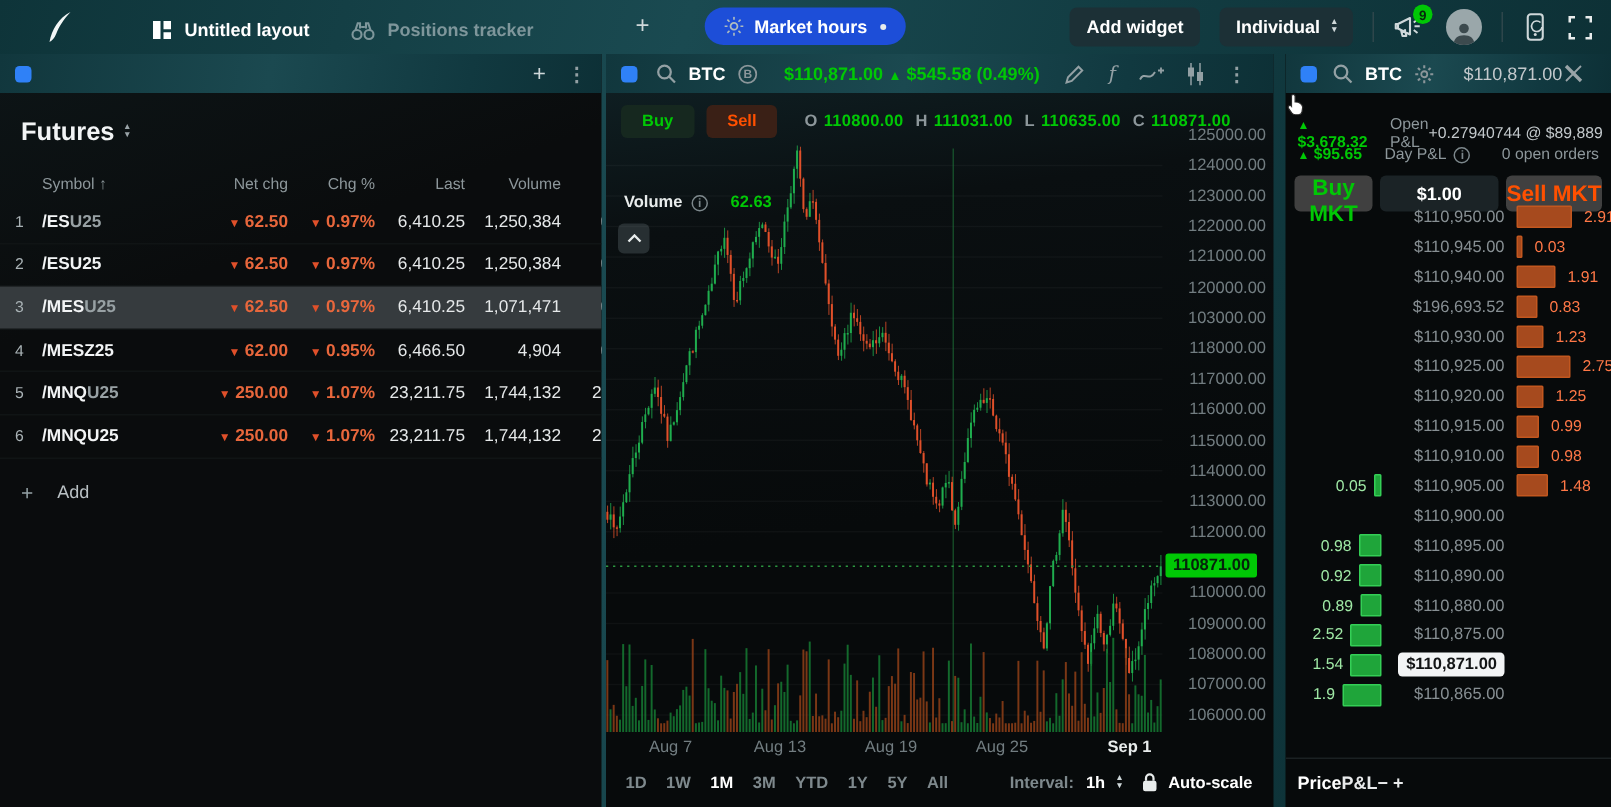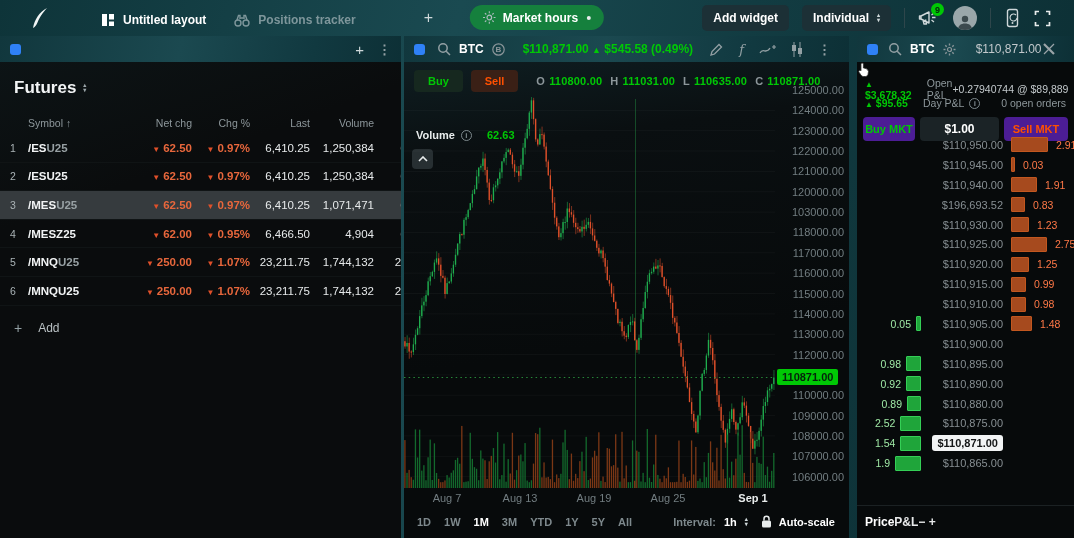--- a/index.html
+++ b/index.html
@@ -11,23 +11,23 @@
     color:#e8eaeb; position:relative;
   }
   svg { display:block; }
   
   .topbar { position:absolute; left:0; top:0; width:1074px; height:36px; display:flex; align-items:center; }
   .logo { margin:0 0 0 30px; }
   .tabs { display:flex; align-items:flex-end; margin-left:52px; gap:28px; }
   .tab { display:flex; align-items:center; gap:8px; font-size:12px; font-weight:bold; color:#fff; cursor:default; }
   .tab.inactive { color:#7e969b; }
   .newtab { color:#cfd8da; font-size:16px; margin-left:40px; font-weight:normal; }
-  .mh-pill { position:absolute; left:50%; transform:translateX(-50%); top:5px; height:25px; background:#15803d; border-radius:14px; display:flex; align-items:center; gap:7px; padding:0 13px; font-size:12px; font-weight:bold; color:#fff; }
+  .mh-pill { position:absolute; left:50%; transform:translateX(-50%); top:5px; height:25px; background:#1d4ed8; border-radius:14px; display:flex; align-items:center; gap:7px; padding:0 13px; font-size:12px; font-weight:bold; color:#fff; }
   .mh-dot { width:4px; height:4px; border-radius:50%; background:#e8ecec; margin-left:2px; }
-  .tb-right { margin-left:auto; display:flex; align-items:center; gap:13px; padding-right:23px; }
+  .tb-right { margin-left:auto; display:flex; align-items:center; gap:13px; padding-right:12px; }
   .tb-btn { background:#1c3036; color:#fff; font-size:12px; font-weight:bold; border:none; height:26px; padding:0 11px; border-radius:5px; display:flex; align-items:center; gap:8px; }
   .tb-div { width:1px; height:20px; background:#2e464b; }
   .stack-arrows { display:flex; flex-direction:column; font-size:6px; line-height:5px; color:#cfd8da; }
   .bell-wrap { position:relative; }
   .badge { position:absolute; top:-5px; right:-4px; min-width:13px; height:13px; border-radius:7px; background:#00c805; color:#06250c; font-size:9px; font-weight:bold; display:flex; align-items:center; justify-content:center; }
   .avatar { width:24px; height:24px; border-radius:50%; background:#9aa7aa; display:flex; align-items:flex-end; justify-content:center; overflow:hidden; }
   
   .panel { position:absolute; top:36px; height:502px; background:#0a0d0e; overflow:hidden; }
   .panel-head { height:26px; background:linear-gradient(100deg,#11373d,#1b4950 45%,#113940 78%,#0d3036); display:flex; align-items:center; padding:0 10px; }
   .bluesq { width:11px; height:11px; border-radius:3px; background:#2f81f7; flex:none; }
@@ -78,21 +78,21 @@
   .autoscale { margin-left:auto; display:flex; align-items:center; gap:7px; color:#fff; }
   
   #dompanel { left:857px; width:217px; background:#070a0b; }
   .pnl-block { padding:5px 8px 0 8px; font-size:10.5px; }
   .pnl-line { display:flex; align-items:center; height:14px; }
   .pnl-up { color:#00c805; font-weight:bold; }
   .pnl-lab { color:#8d979b; margin-left:15px; }
   .pnl-right { margin-left:auto; color:#c3c9cc; white-space:nowrap; }
   .pnl-right.dim { color:#8d979b; }
   .dom-btns { display:flex; gap:5px; padding:7px 6px 0 6px; }
-  .dom-btn { height:24px; border:none; border-radius:4px; background:#4c1d95; font-size:11px; font-weight:bold; }
+  .dom-btn { height:24px; border:none; border-radius:4px; background:#404040; font-size:15px; font-weight:bold; }
   .dom-buy { width:52px; color:#00c805; }
   .dom-qty { flex:1; color:#fff; font-size:12px; background:#1b2326; }
   .dom-sell { width:64px; color:#ff5000; }
   .ladder { position:absolute; left:0; top:99px; width:217px; }
   .lrow { display:grid; grid-template-columns:58px 74px 1fr; column-gap:8px; height:19.9px; align-items:center; padding-left:6px; }
   .bidcell { display:flex; align-items:center; justify-content:flex-end; gap:5px; }
   .askcell { display:flex; align-items:center; gap:8px; }
   .lprice { text-align:right; font-size:11px; color:#878f93; white-space:nowrap; }
   .bar { height:15px; border-radius:1px; }
   .bar.ask { background:#a64a1e; border:1px solid #c2571f; }

